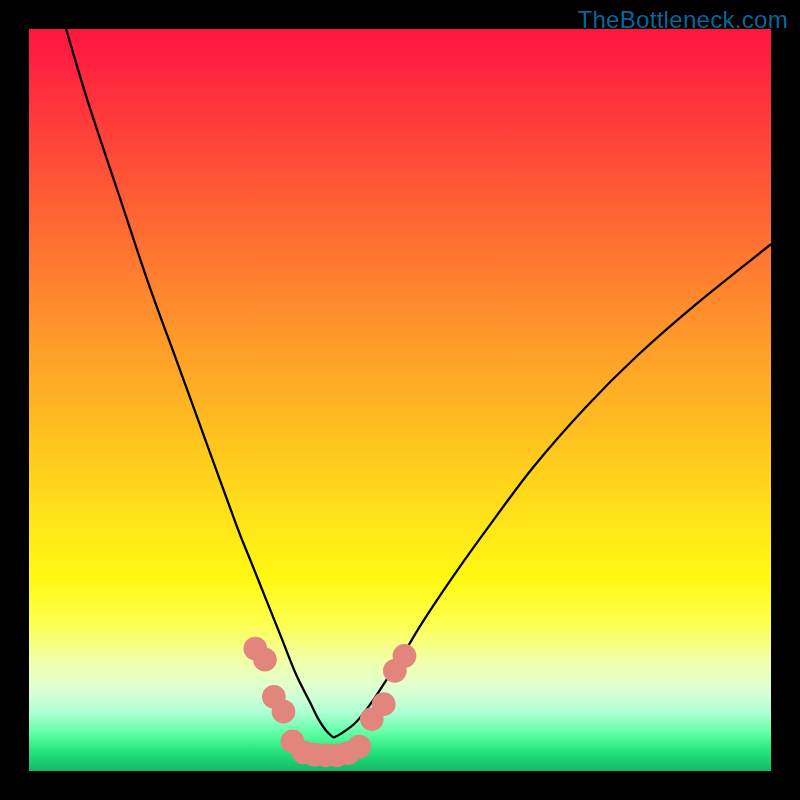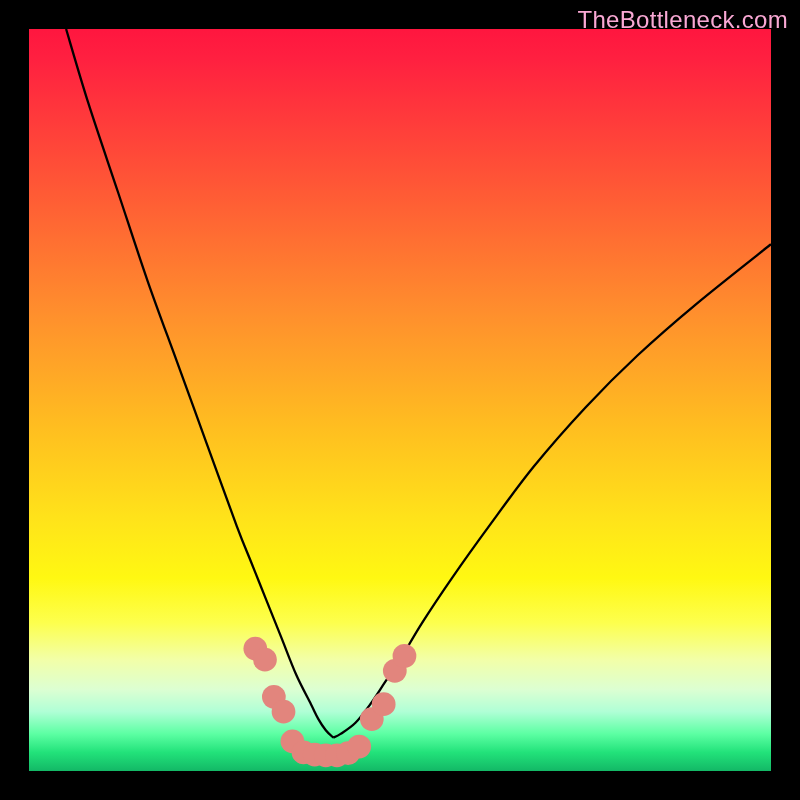--- a/index.html
+++ b/index.html
@@ -32,21 +32,21 @@
       #b0ffd6 92%,
       #5cffa3 95%,
       #22e27a 97.5%,
       #13b866 100%
     );
   }
   .watermark {
     position: absolute;
     top: 6px;
     right: 12px;
-    color: #f9a8d4;
+    color: #0369a1;
     font-size: 24px;
     font-weight: 500;
     letter-spacing: 0.3px;
     z-index: 10;
     user-select: none;
     text-align: right;
   }
   svg.curves {
     position: absolute;
     left: 0;

